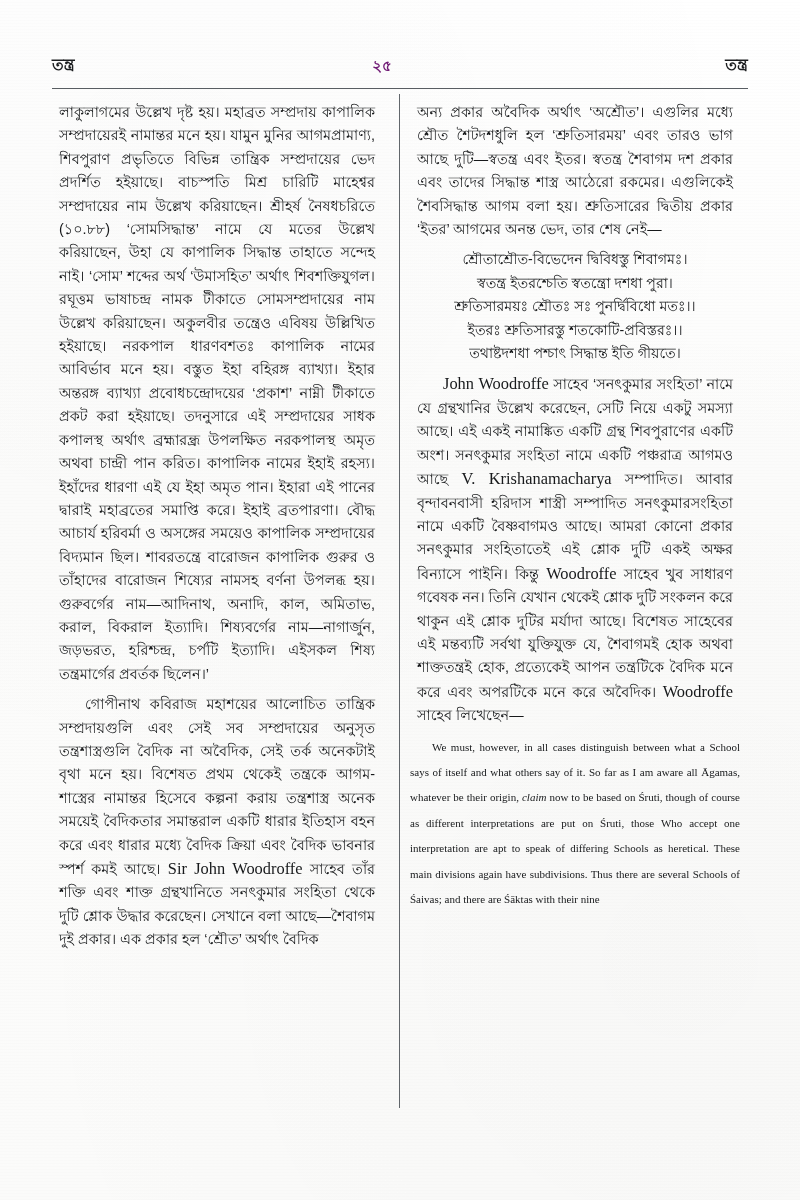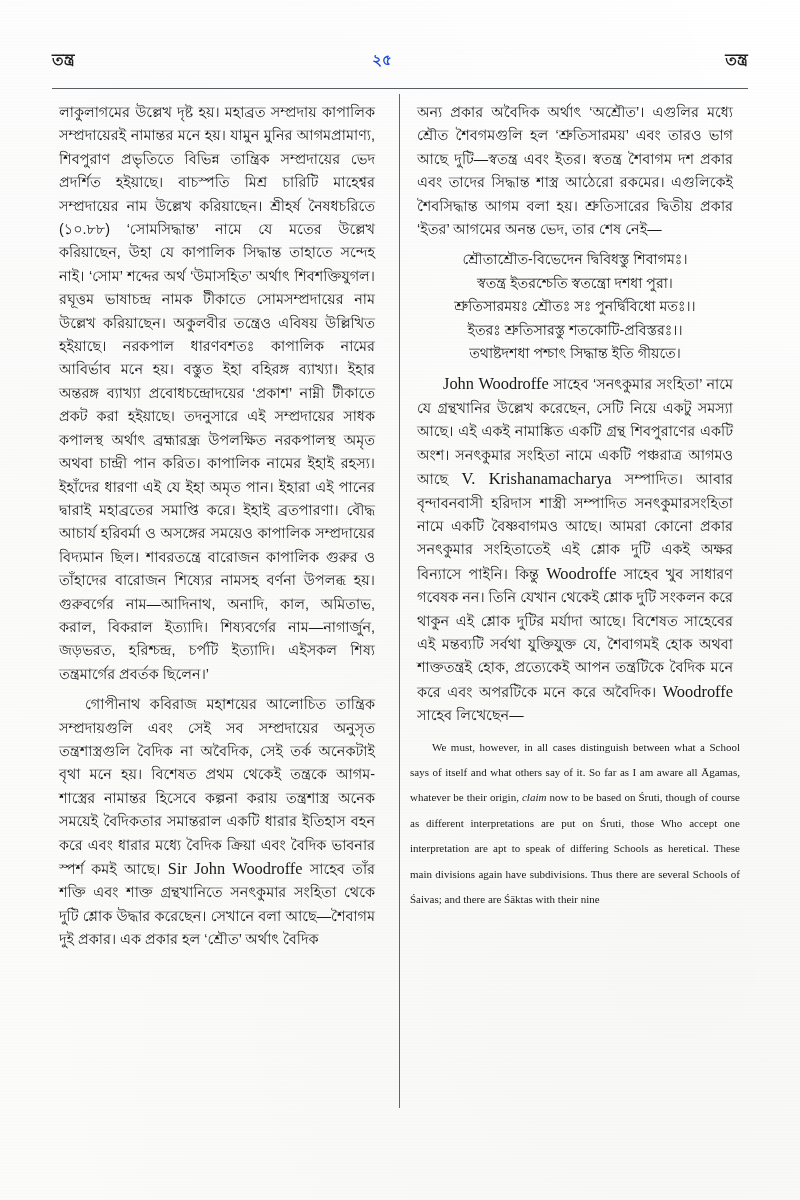--- a/index.html
+++ b/index.html
@@ -33,35 +33,35 @@
   }
 
   
   .running-head {
     position: absolute;
     left: 52px;
     right: 52px;
     top: 52px;
     height: 26px;
     display: flex;
-    align-items: flex-start;
+    align-items: center;
     justify-content: space-between;
     font-family: "Liberation Sans", "DejaVu Sans", sans-serif;
   }
   .rh-left, .rh-right {
     font-size: 15.5px;
     font-weight: 700;
     color: #1b1d1f;
     letter-spacing: 0.2px;
     line-height: 1;
   }
   .rh-page {
     font-size: 15px;
     font-weight: 600;
-    color: #1d4ed8;
+    color: #701a75;
     line-height: 1;
     transform: translateX(-18px);
   }
 
   .head-rule {
     position: absolute;
     left: 52px;
     right: 52px;
     top: 88px;
     height: 1px;
@@ -164,21 +164,21 @@
 
   <div class="columns">
     <div class="col-divider"></div>
 
     <div class="col col-left">
       <p class="bn">লাকুলাগমের উল্লেখ দৃষ্ট হয়। মহাব্রত সম্প্রদায় কাপালিক সম্প্রদায়েরই নামান্তর মনে হয়। যামুন মুনির আগমপ্রামাণ্য, শিবপুরাণ প্রভৃতিতে বিভিন্ন তান্ত্রিক সম্প্রদায়ের ভেদ প্রদর্শিত হইয়াছে। বাচস্পতি মিশ্র চারিটি মাহেশ্বর সম্প্রদায়ের নাম উল্লেখ করিয়াছেন। শ্রীহর্ষ নৈষধচরিতে (১০.৮৮) ‘সোমসিদ্ধান্ত’ নামে যে মতের উল্লেখ করিয়াছেন, উহা যে কাপালিক সিদ্ধান্ত তাহাতে সন্দেহ নাই। ‘সোম’ শব্দের অর্থ ‘উমাসহিত’ অর্থাৎ শিবশক্তিযুগল। রঘূত্তম ভাষাচন্দ্র নামক টীকাতে সোমসম্প্রদায়ের নাম উল্লেখ করিয়াছেন। অকুলবীর তন্ত্রেও এবিষয় উল্লিখিত হইয়াছে। নরকপাল ধারণবশতঃ কাপালিক নামের আবির্ভাব মনে হয়। বস্তুত ইহা বহিরঙ্গ ব্যাখ্যা। ইহার অন্তরঙ্গ ব্যাখ্যা প্রবোধচন্দ্রোদয়ের ‘প্রকাশ’ নাম্নী টীকাতে প্রকট করা হইয়াছে। তদনুসারে এই সম্প্রদায়ের সাধক কপালস্থ অর্থাৎ ব্রহ্মারন্ধ্র উপলক্ষিত নরকপালস্থ অমৃত অথবা চান্দ্রী পান করিত। কাপালিক নামের ইহাই রহস্য। ইহাঁদের ধারণা এই যে ইহা অমৃত পান। ইহারা এই পানের দ্বারাই মহাব্রতের সমাপ্তি করে। ইহাই ব্রতপারণা। বৌদ্ধ আচার্য হরিবর্মা ও অসঙ্গের সময়েও কাপালিক সম্প্রদায়ের বিদ্যমান ছিল। শাবরতন্ত্রে বারোজন কাপালিক গুরুর ও তাঁহাদের বারোজন শিষ্যের নামসহ বর্ণনা উপলব্ধ হয়। গুরুবর্গের নাম—আদিনাথ, অনাদি, কাল, অমিতাভ, করাল, বিকরাল ইত্যাদি। শিষ্যবর্গের নাম—নাগার্জুন, জড়ভরত, হরিশ্চন্দ্র, চর্পটি ইত্যাদি। এইসকল শিষ্য তন্ত্রমার্গের প্রবর্তক ছিলেন।’</p>
       <p class="bn indent"><span>গোপীনাথ কবিরাজ মহাশয়ের আলোচিত তান্ত্রিক সম্প্রদায়গুলি এবং সেই সব সম্প্রদায়ের অনুসৃত তন্ত্রশাস্ত্রগুলি বৈদিক না অবৈদিক, সেই তর্ক অনেকটাই বৃথা মনে হয়। বিশেষত প্রথম থেকেই তন্ত্রকে আগম-শাস্ত্রের নামান্তর হিসেবে কল্পনা করায় তন্ত্রশাস্ত্র অনেক সময়েই বৈদিকতার সমান্তরাল একটি ধারার ইতিহাস বহন করে এবং ধারার মধ্যে বৈদিক ক্রিয়া এবং বৈদিক ভাবনার স্পর্শ কমই আছে। </span><span class="roman">Sir John Woodroffe</span><span> সাহেব তাঁর শক্তি এবং শাক্ত গ্রন্থখানিতে সনৎকুমার সংহিতা থেকে দুটি শ্লোক উদ্ধার করেছেন। সেখানে বলা আছে—শৈবাগম দুই প্রকার। এক প্রকার হল ‘শ্রৌত’ অর্থাৎ বৈদিক</span></p>
     </div>
 
     <div class="col col-right">
-      <p class="bn">অন্য প্রকার অবৈদিক অর্থাৎ ‘অশ্রৌত’। এগুলির মধ্যে শ্রৌত শৈবগমগুলি হল ‘শ্রুতিসারময়’ এবং তারও ভাগ আছে দুটি—স্বতন্ত্র এবং ইতর। স্বতন্ত্র শৈবাগম দশ প্রকার এবং তাদের সিদ্ধান্ত শাস্ত্র আঠেরো রকমের। এগুলিকেই শৈবসিদ্ধান্ত আগম বলা হয়। শ্রুতিসারের দ্বিতীয় প্রকার ‘ইতর’ আগমের অনন্ত ভেদ, তার শেষ নেই—</p>
+      <p class="bn">অন্য প্রকার অবৈদিক অর্থাৎ ‘অশ্রৌত’। এগুলির মধ্যে শ্রৌত শৈটদশধুলি হল ‘শ্রুতিসারময়’ এবং তারও ভাগ আছে দুটি—স্বতন্ত্র এবং ইতর। স্বতন্ত্র শৈবাগম দশ প্রকার এবং তাদের সিদ্ধান্ত শাস্ত্র আঠেরো রকমের। এগুলিকেই শৈবসিদ্ধান্ত আগম বলা হয়। শ্রুতিসারের দ্বিতীয় প্রকার ‘ইতর’ আগমের অনন্ত ভেদ, তার শেষ নেই—</p>
 
       <div class="verse">
         <span class="vline">শ্রৌতাশ্রৌত-বিভেদেন দ্বিবিধস্তু শিবাগমঃ।</span>
         <span class="vline">স্বতন্ত্র ইতরশ্চেতি স্বতন্ত্রো দশধা পুরা।</span>
         <span class="vline">শ্রুতিসারময়ঃ শ্রৌতঃ সঃ পুনর্দ্বিবিধো মতঃ।।</span>
         <span class="vline">ইতরঃ শ্রুতিসারস্তু শতকোটি-প্রবিস্তরঃ।।</span>
         <span class="vline">তথাষ্টদশধা পশ্চাৎ সিদ্ধান্ত ইতি গীয়তে।</span>
       </div>
 
       <p class="bn indent"><span class="roman">John  Woodroffe</span><span> সাহেব ‘সনৎকুমার সংহিতা’ নামে যে গ্রন্থখানির উল্লেখ করেছেন, সেটি নিয়ে একটু সমস্যা আছে। এই একই নামাঙ্কিত একটি গ্রন্থ শিবপুরাণের একটি অংশ। সনৎকুমার সংহিতা নামে একটি পঞ্চরাত্র আগমও আছে </span><span class="roman">V. Krishanamacharya</span><span> সম্পাদিত। আবার বৃন্দাবনবাসী হরিদাস শাস্ত্রী সম্পাদিত সনৎকুমারসংহিতা নামে একটি বৈষ্ণবাগমও আছে। আমরা কোনো প্রকার সনৎকুমার সংহিতাতেই এই শ্লোক দুটি একই অক্ষর বিন্যাসে পাইনি। কিন্তু </span><span class="roman">Woodroffe</span><span> সাহেব খুব সাধারণ গবেষক নন। তিনি যেখান থেকেই শ্লোক দুটি সংকলন করে থাকুন এই শ্লোক দুটির মর্যাদা আছে। বিশেষত সাহেবের এই মন্তব্যটি সর্বথা যুক্তিযুক্ত যে, শৈবাগমই হোক অথবা শাক্ততন্ত্রই হোক, প্রত্যেকেই আপন তন্ত্রটিকে বৈদিক মনে করে এবং অপরটিকে মনে করে অবৈদিক। </span><span class="roman">Woodroffe</span><span> সাহেব লিখেছেন—</span></p>

